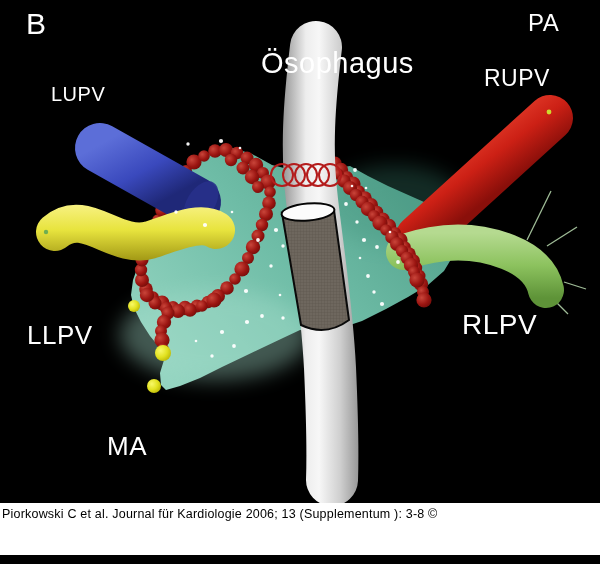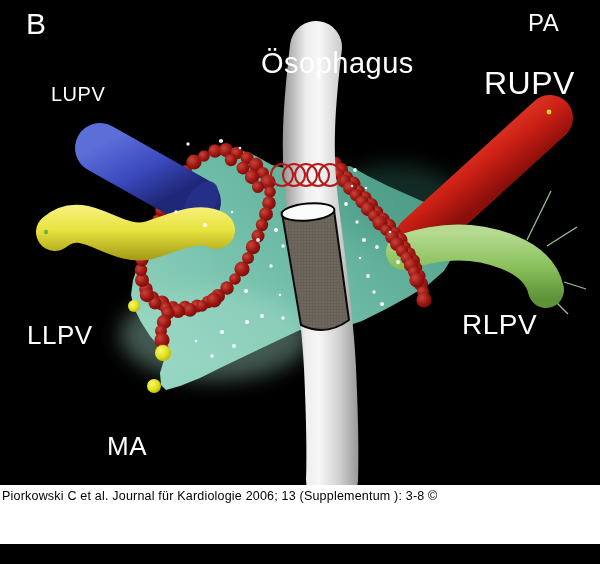--- a/index.html
+++ b/index.html
@@ -9,26 +9,26 @@
   }
   .fig-label{
     position:absolute;color:#ffffff;font-family:"Liberation Sans",sans-serif;
     font-weight:400;letter-spacing:0.5px;white-space:nowrap;line-height:1;
     user-select:none;
   }
   .lbl-b{left:26px;top:9px;font-size:30px;}
   .lbl-eso{left:261px;top:5px;font-size:29px;margin-top:44px;}
   .lbl-pa{left:528px;top:11px;font-size:24px;}
   .lbl-lupv{left:51px;top:84px;font-size:20px;}
-  .lbl-rupv{left:484px;top:67px;font-size:32px;}
+  .lbl-rupv{left:484px;top:67px;font-size:23px;}
   .lbl-llpv{left:27px;top:280px;font-size:26px;margin-top:42px;}
   .lbl-rlpv{left:462px;top:311px;font-size:28px;}
   .lbl-ma{left:107px;top:394px;font-size:26px;margin-top:39px;}
   .footer{
-    position:absolute;left:0;top:485px;width:600px;height:59px;background:#ffffff;
+    position:absolute;left:0;top:503px;width:600px;height:52px;background:#ffffff;
   }
   .citation{
     display:block;padding:4px 0 0 2px;color:#000000;font-size:12.5px;
     font-family:"Liberation Sans",sans-serif;letter-spacing:0.2px;white-space:nowrap;
   }
   svg{position:absolute;left:0;top:0;display:block;}
 </style>
 </head>
 <body>
 

